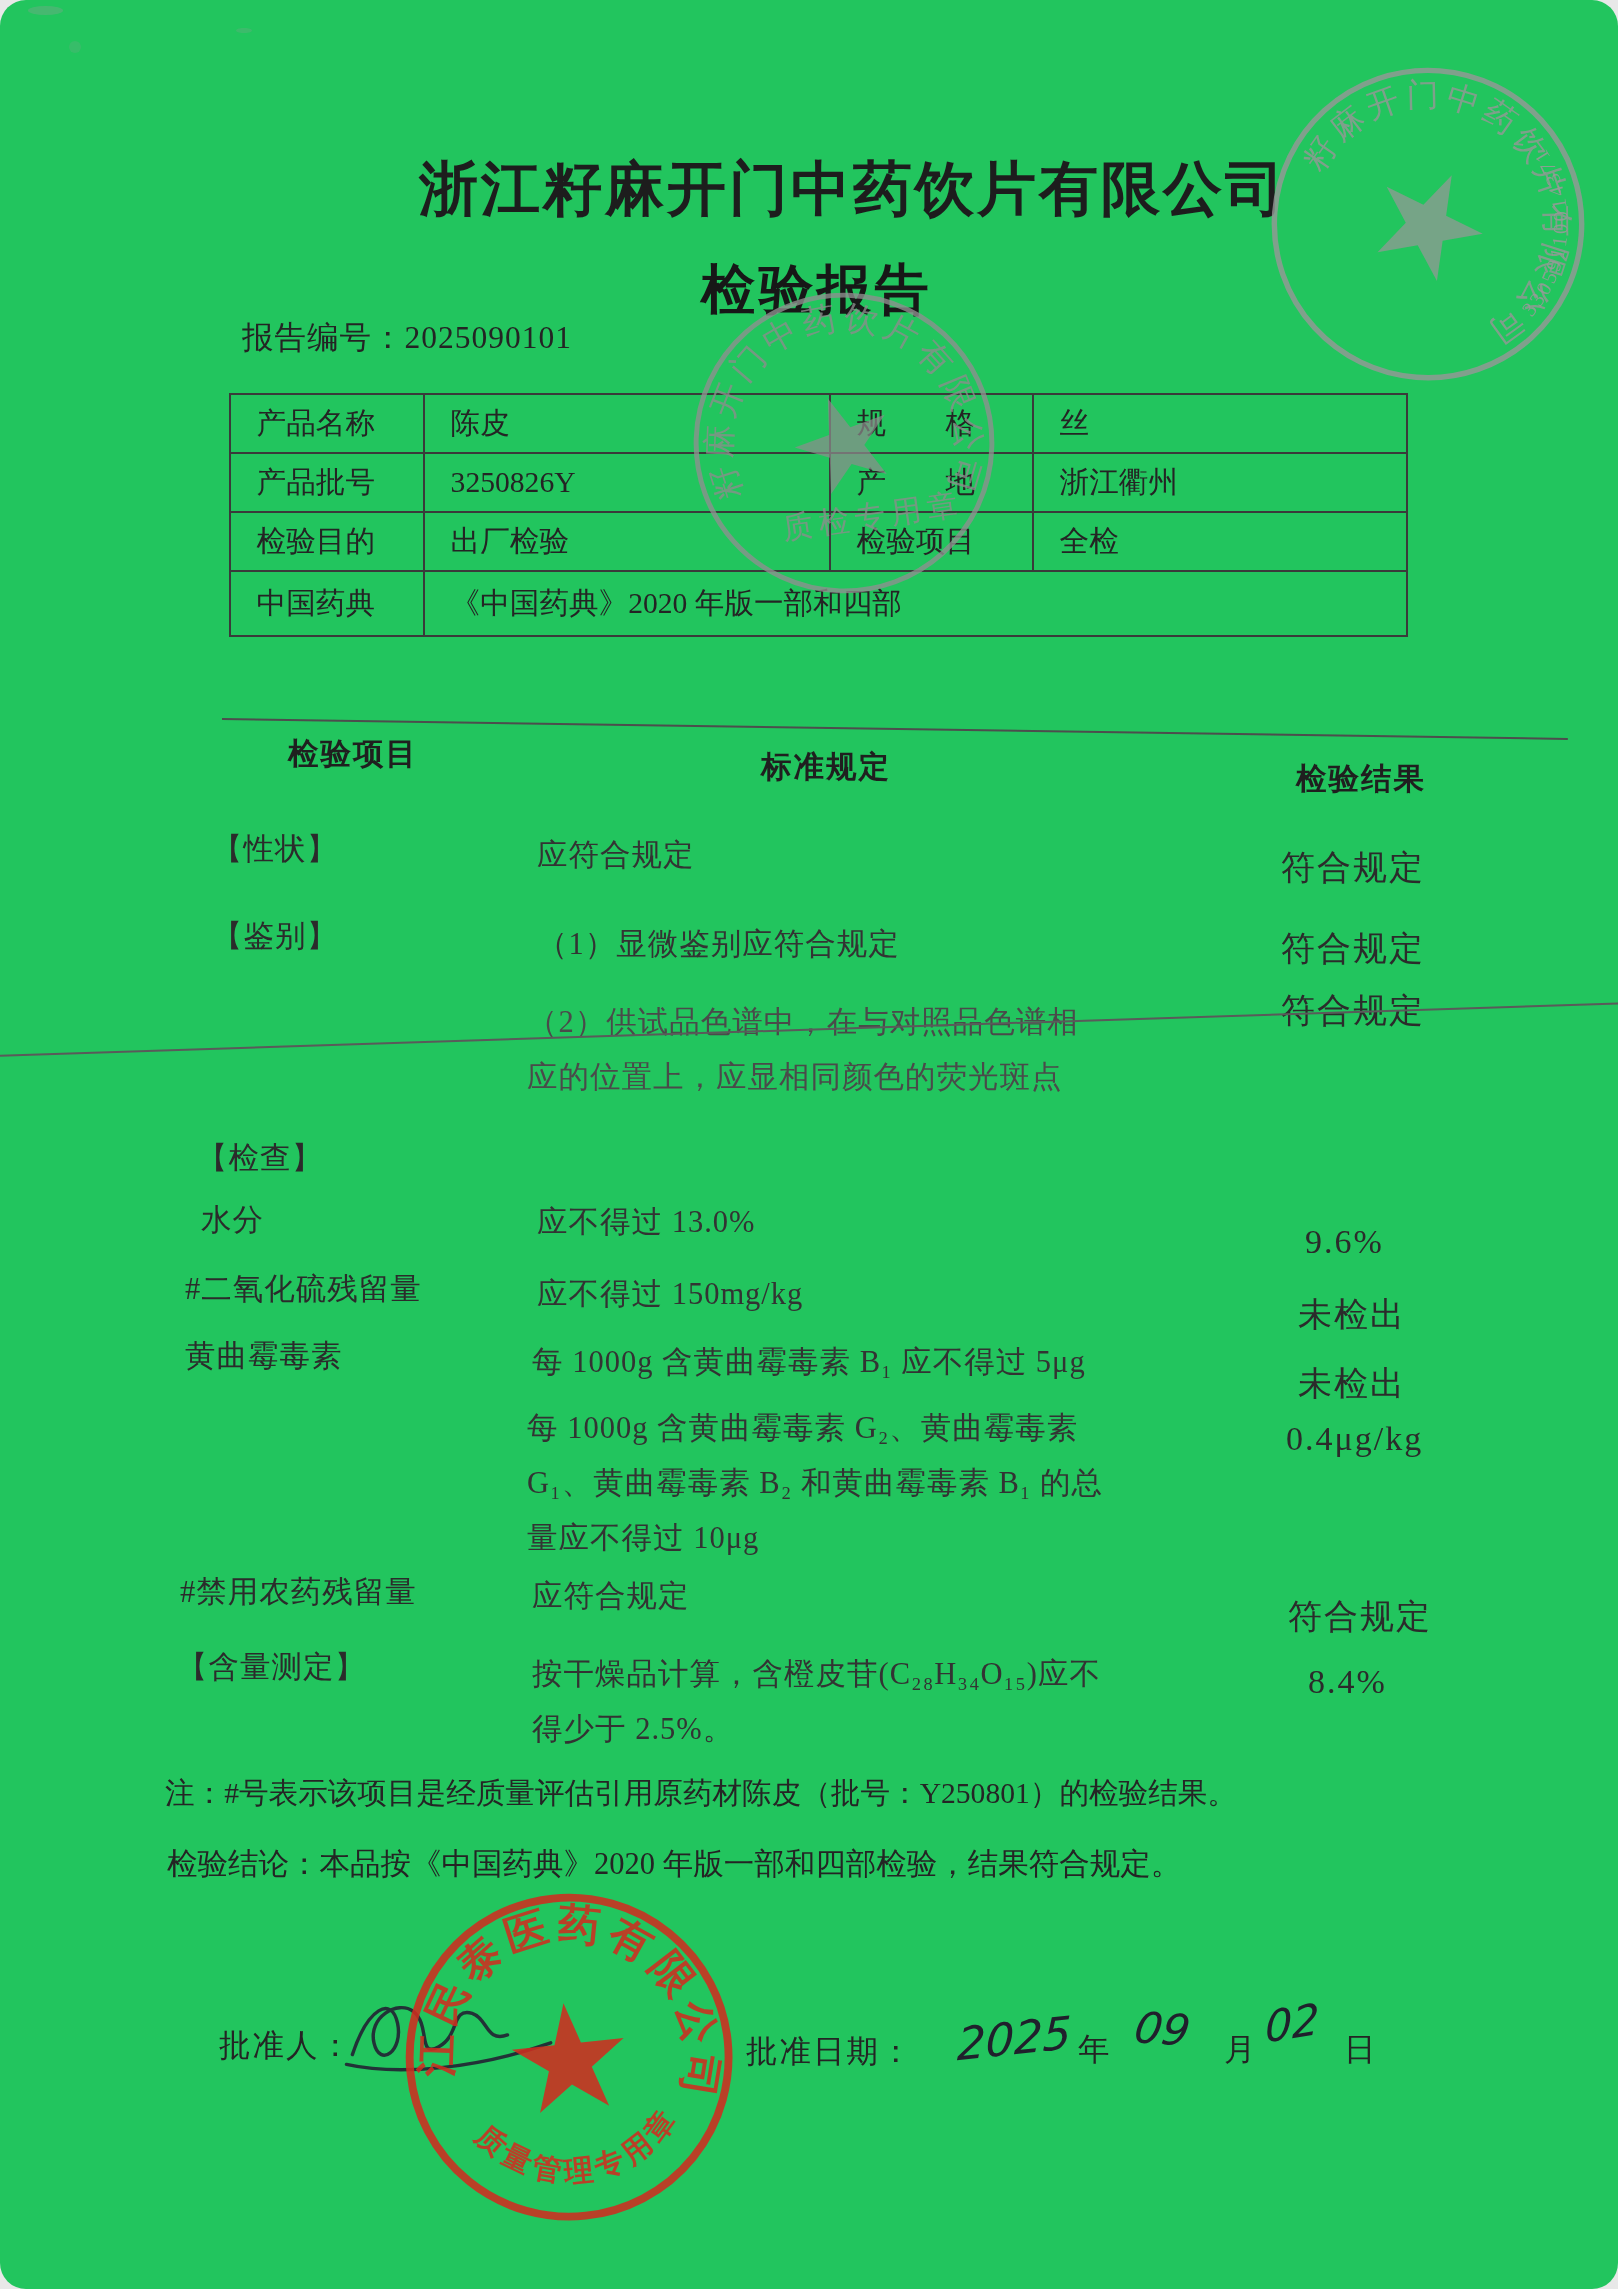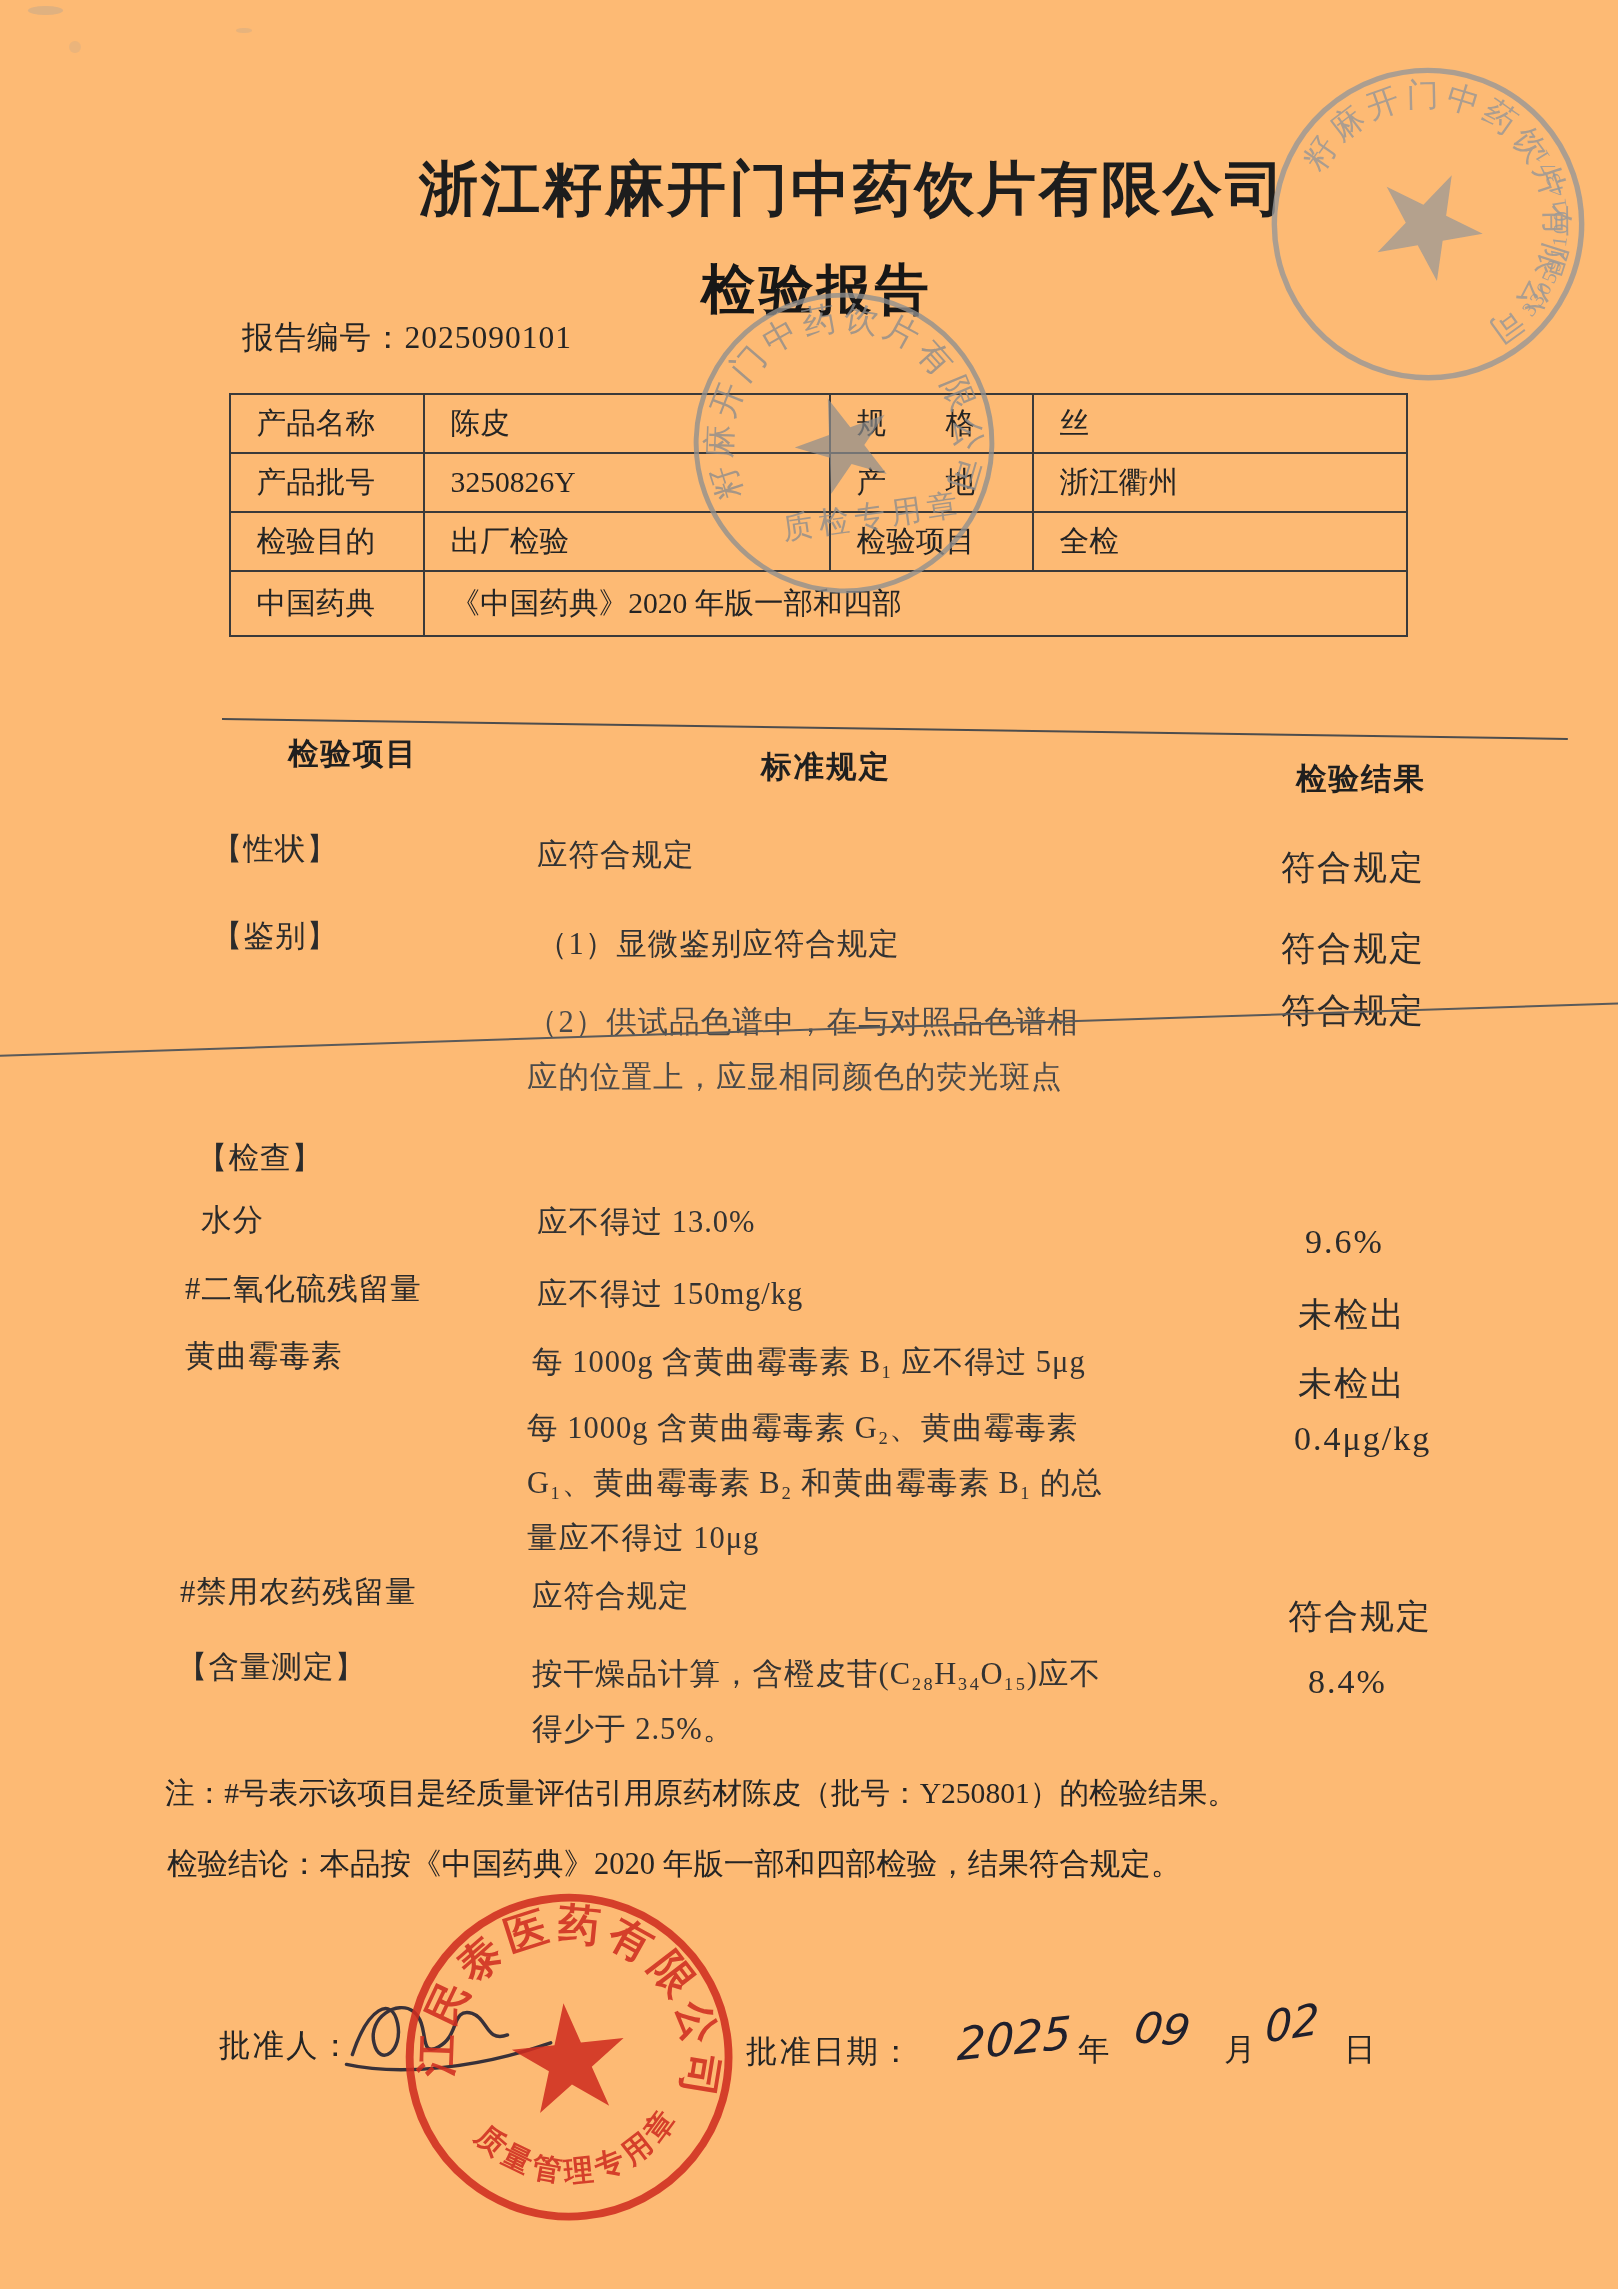--- a/index.html
+++ b/index.html
@@ -1,23 +1,24 @@
 <!DOCTYPE html>
 <html><head>
 <meta charset="utf-8">
 <style>
   html,body{margin:0;padding:0;background:#e8e8e8;}
   .page{
     position:relative;
     width:1618px;height:2289px;
     margin:0 auto;
-    background:#fdba74;
+    background:#22c55e;
     overflow:hidden;
     font-family:"Liberation Serif","DejaVu Serif",serif;
     color:#222;
+    border-radius:26px;
   }
   .abs{position:absolute;}
   .title{
     left:0;top:150px;width:1618px;
     text-align:center;
     transform:translateX(44px);
     font-size:59px;font-weight:600;letter-spacing:3px;color:#1d1d1d;
   }
   .subtitle{
     left:0;top:254px;width:1618px;
@@ -144,21 +145,21 @@
   <div class="abs spec" style="left:537px;top:1274px;">应不得过 150mg/kg</div>
   <div class="abs result" style="left:1298px;top:1292px;">未检出</div>
 
   <div class="abs item" style="left:185px;top:1336px;">黄曲霉毒素</div>
   <div class="abs spec" style="left:532px;top:1342px;">每 1000g 含黄曲霉毒素 B₁ 应不得过 5μg</div>
   <div class="abs result" style="left:1298px;top:1361px;">未检出</div>
 
   <div class="abs spec prewrap" style="left:527px;top:1401px;">每 1000g 含黄曲霉毒素 G₂、黄曲霉毒素
 G₁、黄曲霉毒素 B₂ 和黄曲霉毒素 B₁ 的总
 量应不得过 10μg</div>
-  <div class="abs result" style="left:1286px;top:1420px;margin-left:8px;">0.4μg/kg</div>
+  <div class="abs result" style="left:1286px;top:1420px;">0.4μg/kg</div>
 
   <div class="abs item" style="left:180px;top:1572px;">#禁用农药残留量</div>
   <div class="abs spec" style="left:532px;top:1576px;">应符合规定</div>
   <div class="abs result" style="left:1288px;top:1594px;">符合规定</div>
 
   <div class="abs item" style="left:177px;top:1647px;">【含量测定】</div>
   <div class="abs spec prewrap" style="left:532px;top:1647px;">按干燥品计算，含橙皮苷(C₂₈H₃₄O₁₅)应不
 得少于 2.5%。</div>
   <div class="abs result" style="left:1308px;top:1663px;">8.4%</div>
 

